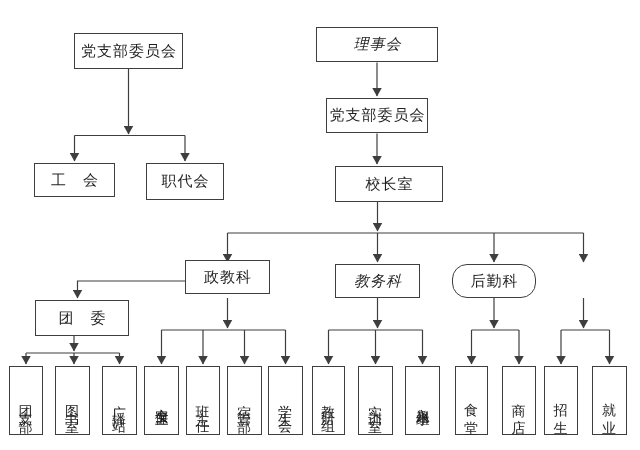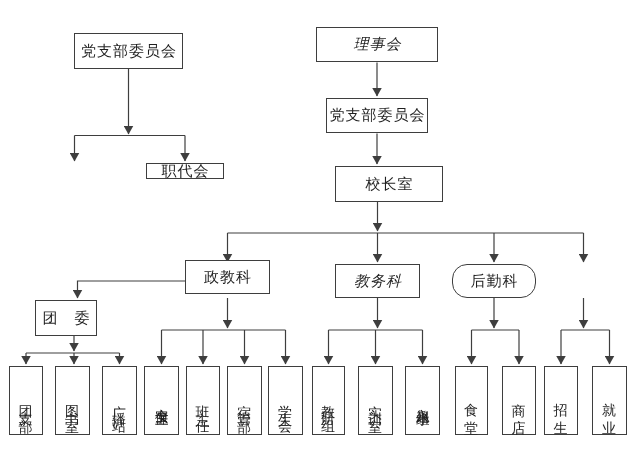--- a/index.html
+++ b/index.html
@@ -122,21 +122,24 @@
       <path d="M583.5,298 V328" marker-end="url(#arw)"></path>
       <path d="M561,330 H609.5"></path>
       <path d="M561,330 V364" marker-end="url(#arw)"></path>
       <path d="M609.5,330 V364" marker-end="url(#arw)"></path>
     </g>
   </svg>
 
   <div class="box hbox" style="left:74px;top:33px;width:109px;height:36px;">
     <span>党支部委员会</span>
   </div>
-  <div class="box hbox" style="left:146px;top:163px;width:78px;height:16px;">
+  <div class="box hbox" style="left:34px;top:163px;width:81px;height:34px;">
+    <span>工　会</span>
+  </div>
+  <div class="box hbox" style="left:146px;top:163px;width:78px;height:37px;">
     <span>职代会</span>
   </div>
 
   <div class="box hbox" style="left:316px;top:27px;width:122px;height:35px;font-style:italic;">
     <span>理事会</span>
   </div>
   <div class="box hbox" style="left:326px;top:98px;width:102px;height:35px;">
     <span>党支部委员会</span>
   </div>
   <div class="box hbox" style="left:335px;top:166px;width:108px;height:36px;">
@@ -145,21 +148,21 @@
 
   <div class="box hbox" style="left:185px;top:260px;width:85px;height:34px;">
     <span>政教科</span>
   </div>
   <div class="box hbox" style="left:335px;top:264px;width:85px;height:34px;font-style:italic;">
     <span>教务科</span>
   </div>
   <div class="box hbox" style="left:452px;top:264px;width:84px;height:34px;border-radius:15px;">
     <span>后勤科</span>
   </div>
-  <div class="box hbox" style="left:35px;top:300px;width:62px;height:36px;">
+  <div class="box hbox" style="left:35px;top:300px;width:94px;height:36px;">
     <span>团　委</span>
   </div>
 
   <div class="box vbox v3" style="left:9px;top:366px;width:34px;height:69px;">
     <span>团支部</span>
   </div>
   <div class="box vbox v3" style="left:55px;top:366px;width:35px;height:69px;">
     <span>图书室</span>
   </div>
   <div class="box vbox v3" style="left:102px;top:366px;width:35px;height:69px;">

